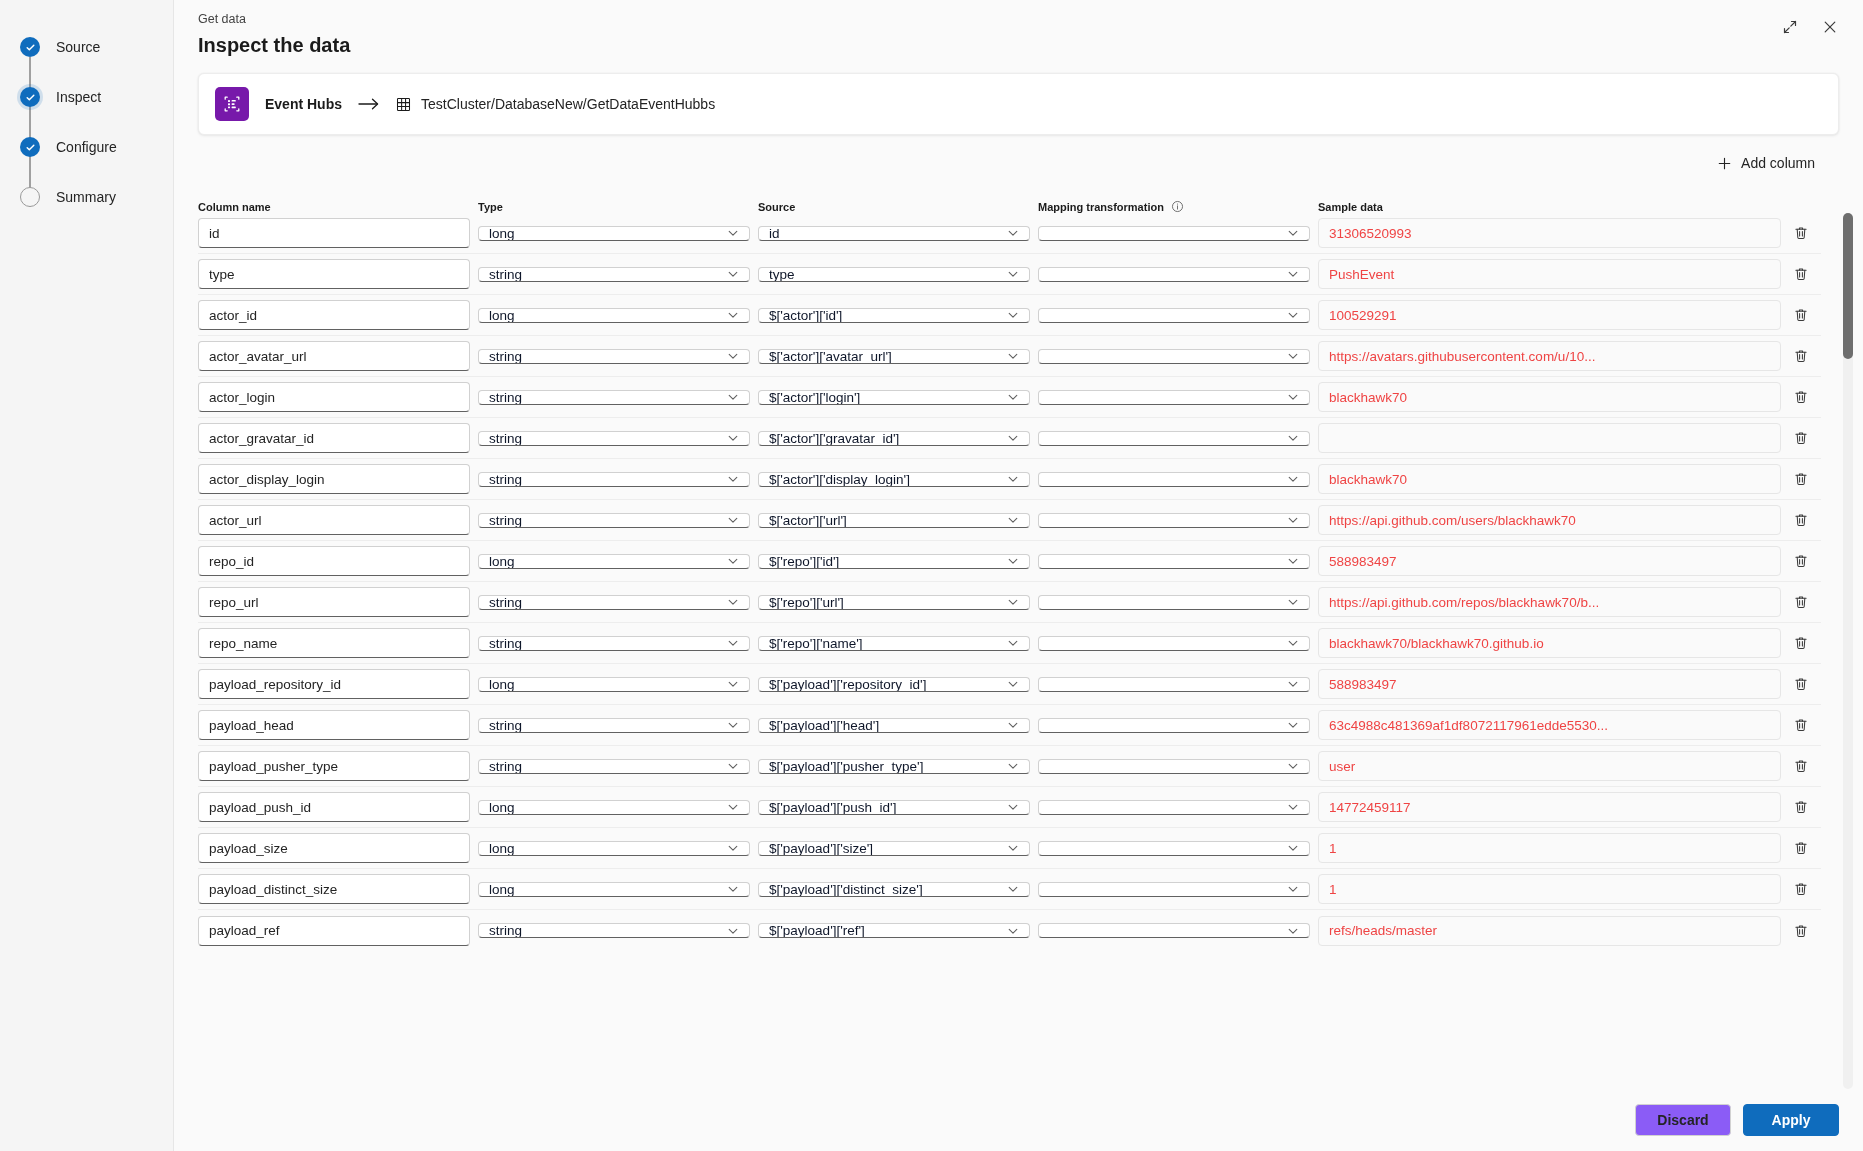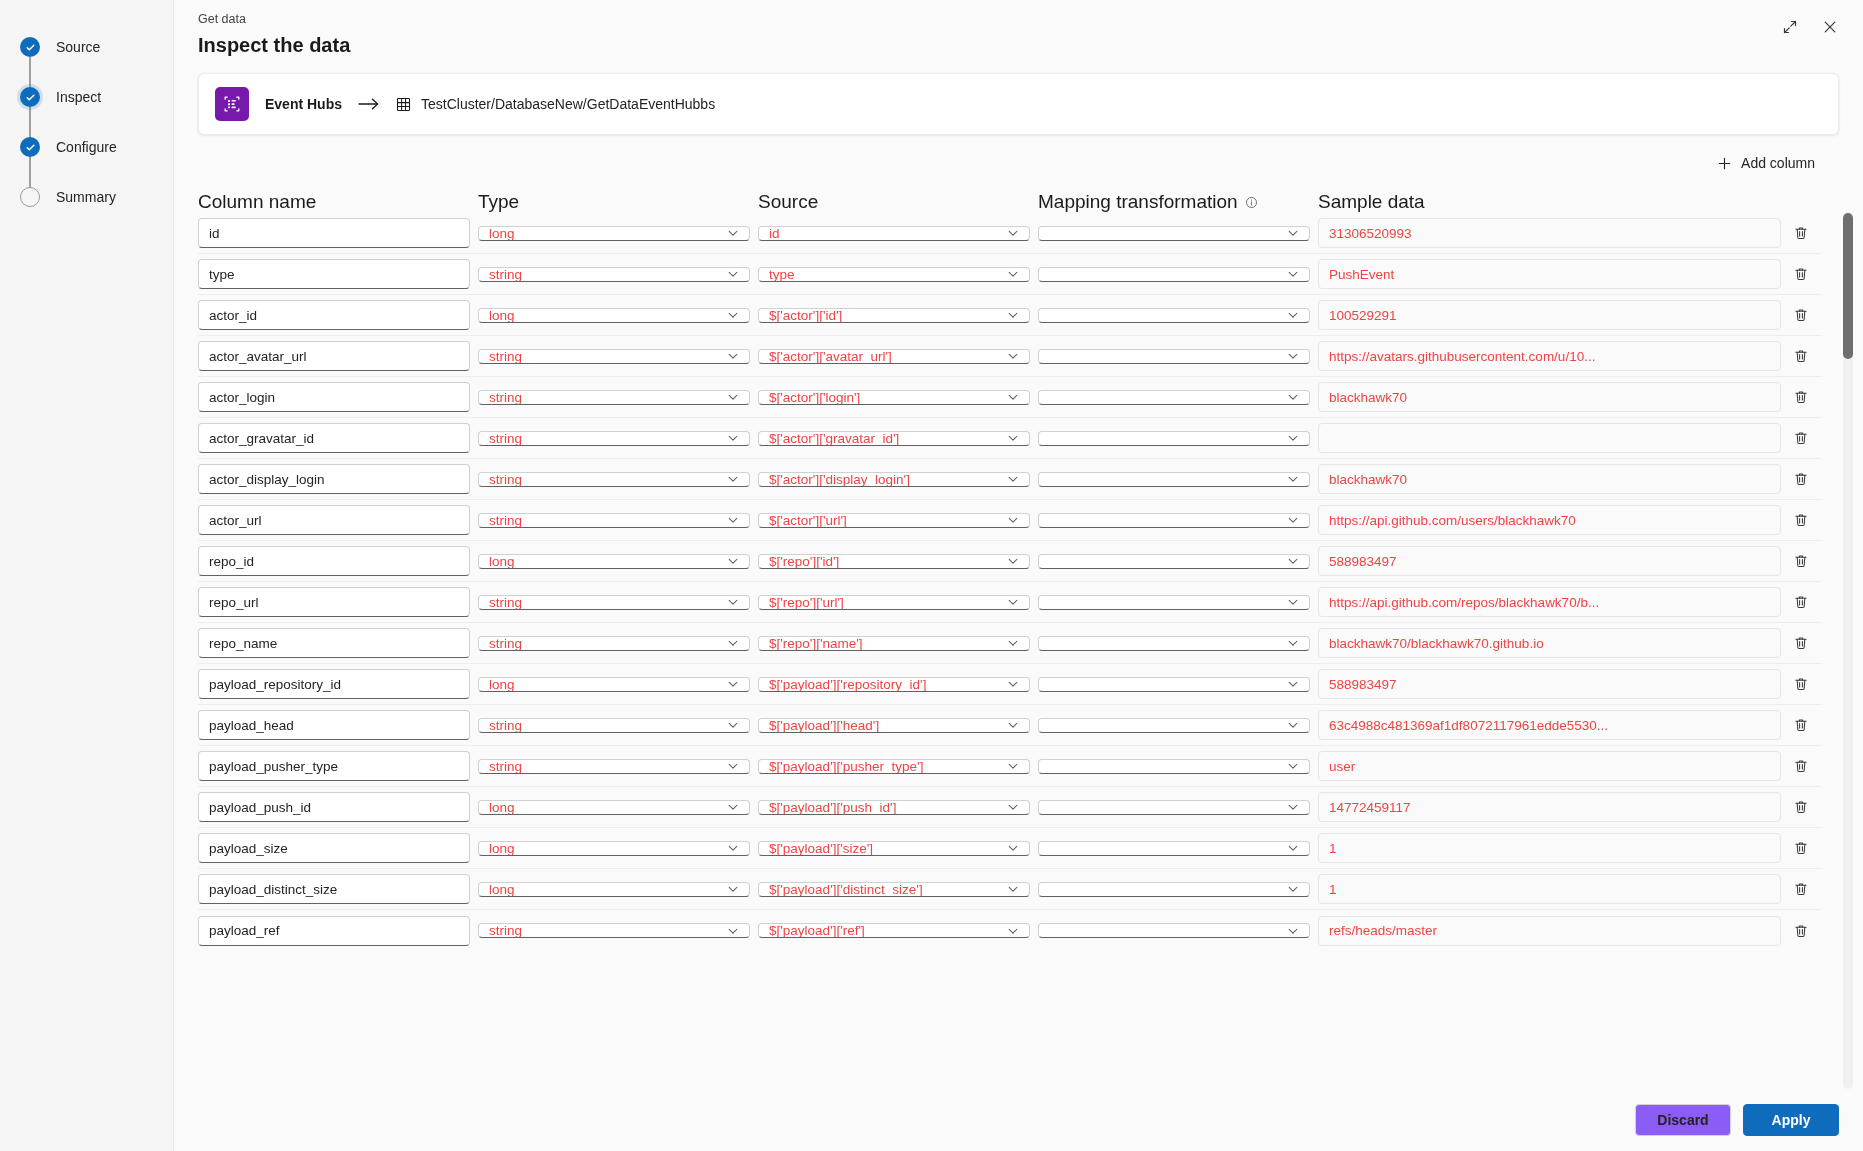--- a/index.html
+++ b/index.html
@@ -171,22 +171,22 @@
     padding-left: 24px;
     min-height: 0;
   }
   .grid-head {
     display: flex;
     align-items: flex-end;
     height: 30px;
     padding-right: 42px;
   }
   .grid-head .hcell {
-    font-size: 19px;
-    font-weight: 400;
+    font-size: 11px;
+    font-weight: 700;
     color: #1b1b1b;
     display: flex; align-items: center; gap: 7px;
   }
   .c1 { flex: 0 0 272px; }
   .c2 { flex: 0 0 272px; margin-left: 8px; }
   .c3 { flex: 0 0 272px; margin-left: 8px; }
   .c4 { flex: 0 0 272px; margin-left: 8px; }
   .c5 { flex: 1 1 auto; margin-left: 8px; min-width: 0; }
   .c6 { flex: 0 0 40px; }
 
@@ -224,21 +224,21 @@
     cursor: text;
   }
 
   .combo {
     height: 15px;
     border: 1px solid #d1d1d1;
     border-bottom: 1px solid #616161;
     border-radius: 4px;
     background: #ffffff;
     font-size: 13.5px;
-    color: #ef4444;
+    color: #0f172a;
     padding: 0 8px 0 10px;
     display: flex; align-items: center; justify-content: space-between;
     width: 100%;
     cursor: pointer;
     overflow: hidden;
   }
   .combo .ctext {
     white-space: nowrap; overflow: hidden; text-overflow: ellipsis;
   }
   .combo .chev { flex: 0 0 14px; color: #616161; display: flex; align-items: center; margin-left: 6px; }

